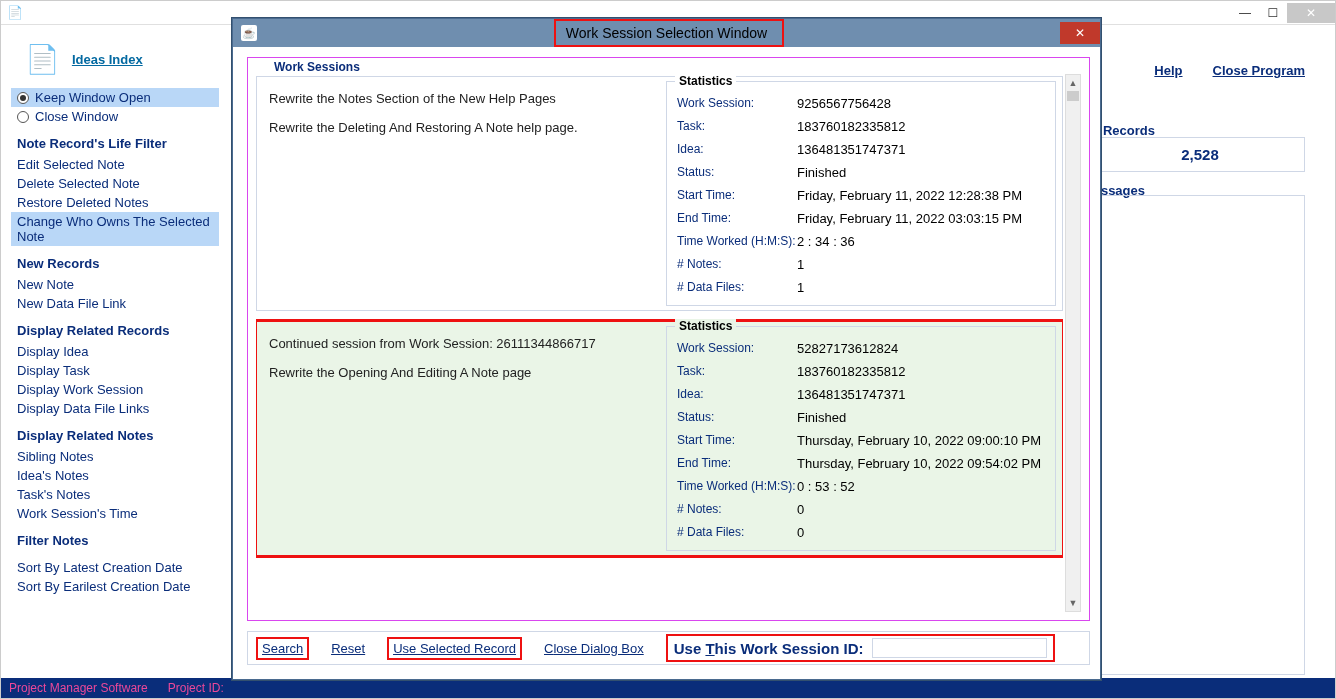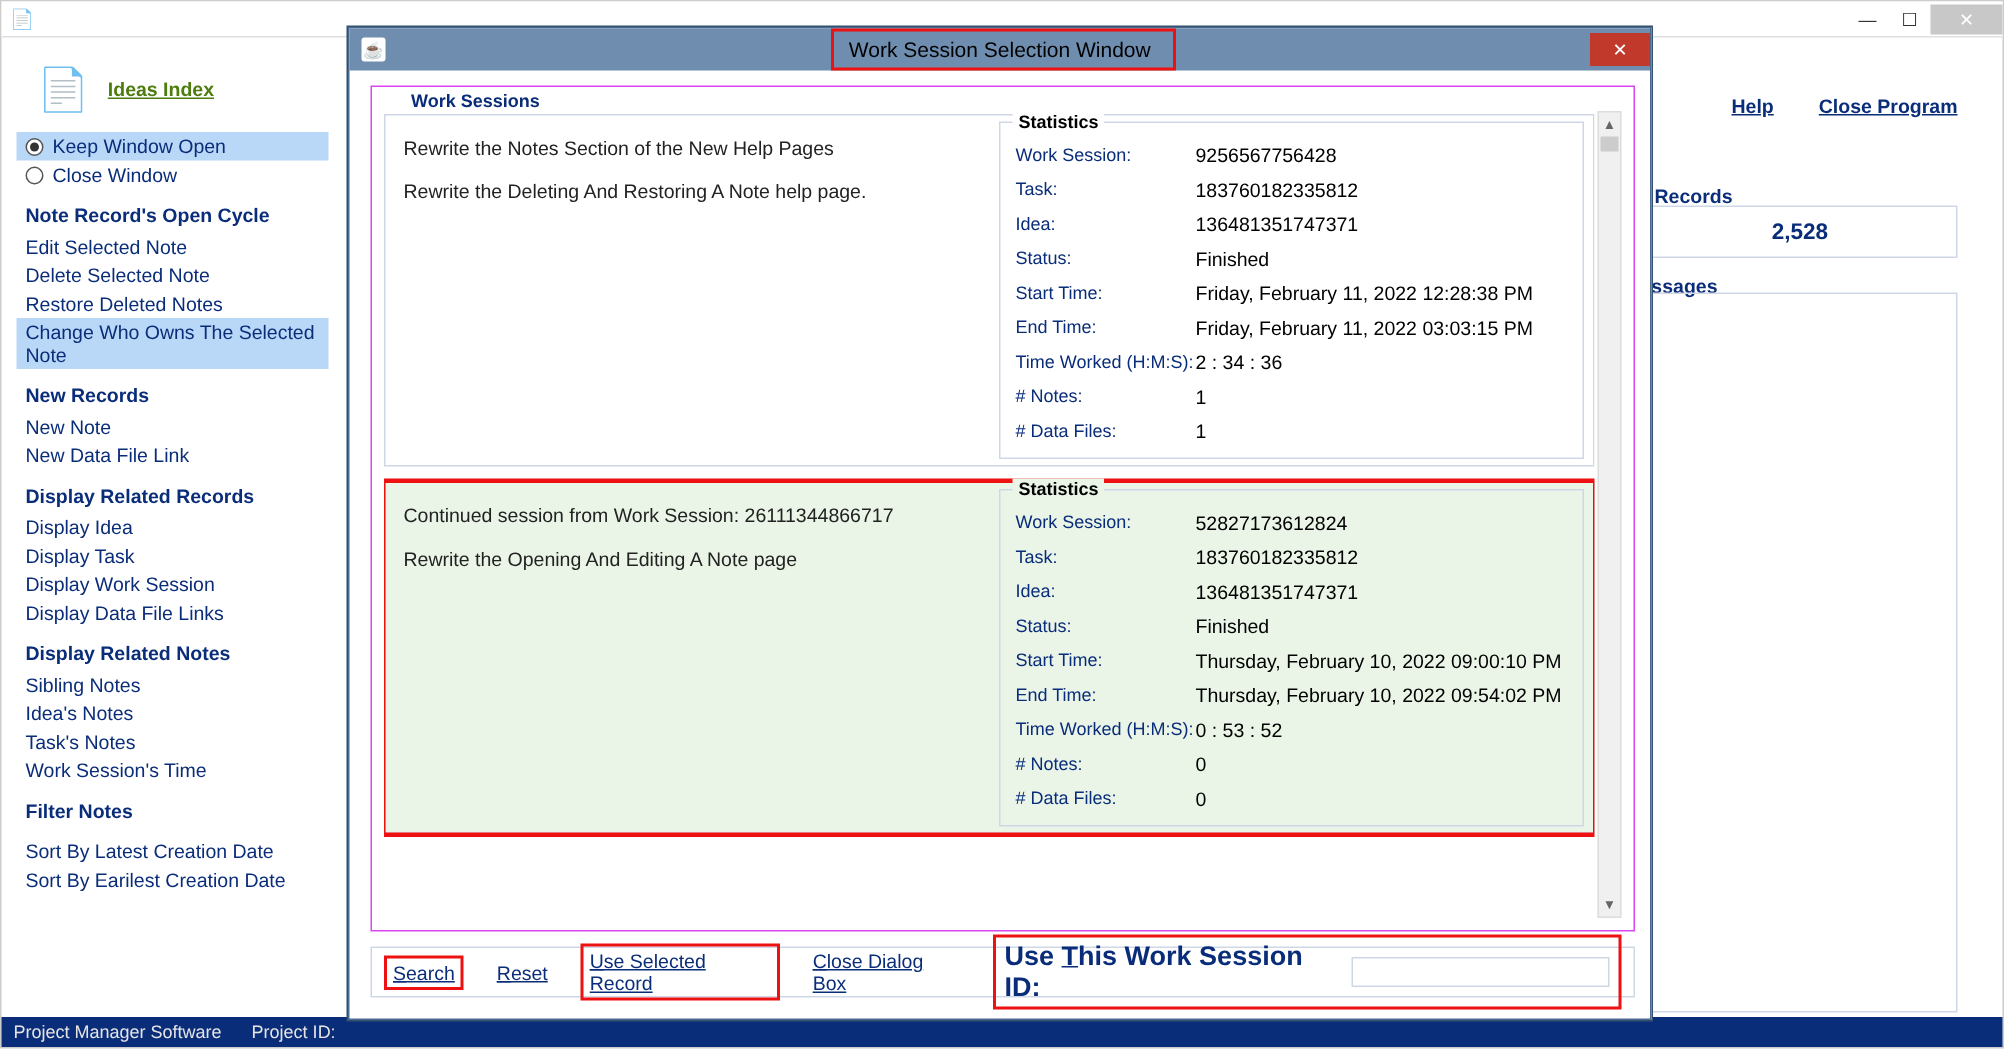--- a/index.html
+++ b/index.html
@@ -10,33 +10,33 @@
   .outer-titlebar .app-icon { width:16px; height:16px; margin:0 6px; display:inline-block; }
   .outer-titlebar .spacer { flex:1; }
   .win-btn { width:28px; height:20px; display:flex; align-items:center; justify-content:center; font-size:12px; color:#333; }
   .win-btn.close-outer { background:#c8c8c8; color:#fff; width:48px; }
   
   
   .bg-content { position:absolute; top:24px; left:0; right:0; bottom:20px; display:flex; padding:10px; }
   .sidebar { width:208px; flex-shrink:0; }
   .ideas-header { display:flex; align-items:center; gap:12px; padding:8px 0 12px 14px; }
   .doc-icon { font-size:28px; color:#888; }
-  .ideas-title { font-weight:bold; text-decoration:underline; cursor:pointer; color:#4d7c0f; }
+  .ideas-title { font-weight:bold; text-decoration:underline; cursor:pointer; color:#0369a1; }
   .radio-row { display:flex; align-items:center; gap:6px; padding:2px 6px; }
   .radio-row.sel { background:#b9d7f7; }
   .section-head { font-weight:bold; margin:10px 0 4px 6px; }
   .side-link { padding:2px 6px; cursor:pointer; color:#0a2d7a; }
   .side-link.sel { background:#b9d7f7; }
   .right-area { flex:1; position:relative; }
   .right-top-links { position:absolute; top:28px; right:20px; display:flex; gap:30px; font-weight:bold; text-decoration:underline; cursor:pointer; }
   .records-box { position:absolute; top:66px; right:20px; width:210px; border:1px solid #cfd7e6; padding:8px 0; text-align:center; font-size:15px; font-weight:bold; }
   .messages-box { position:absolute; top:150px; right:20px; width:210px; height:480px; border:1px solid #cfd7e6; }
 
   
-  .status-bar { position:absolute; left:0; right:0; bottom:0; height:20px; background:#0a2d7a; color:#e5e5e5; font-size:12px; display:flex; align-items:center; padding:0 8px; gap:20px; }
+  .status-bar { position:absolute; left:0; right:0; bottom:0; height:20px; background:#0a2d7a; color:#ec4899; font-size:12px; display:flex; align-items:center; padding:0 8px; gap:20px; }
 
   
   .modal { position:absolute; top:18px; left:232px; width:869px; height:662px; background:#fff; border:1px solid #4a6a8f; box-shadow:0 0 0 1px #33506f; display:flex; flex-direction:column; }
   .modal-titlebar { height:28px; background:#6f8eaf; display:flex; align-items:center; color:#000; border:2px solid #e11; border-bottom:none; position:relative; }
   .modal-titlebar .title-wrap { position:absolute; left:50%; transform:translateX(-50%); font-size:14px; color:#000; }
   .modal-titlebar { border:none; }
   .modal-titlebar .java-icon { width:16px; height:16px; margin:0 8px; background:#fff; border-radius:2px; display:flex; align-items:center; justify-content:center; font-size:11px; color:#c33; }
   .modal-close { margin-left:auto; width:40px; height:22px; background:#c0392b; color:#fff; display:flex; align-items:center; justify-content:center; font-size:12px; }
   .modal-body { flex:1; padding:8px 10px 4px 14px; position:relative; }
   .fieldset-label { position:absolute; top:2px; left:22px; background:#fff; padding:0 4px; font-weight:bold; color:#0a2d7a; font-size:12px; }
@@ -54,21 +54,21 @@
   .stat-row .k { width:120px; }
   .stat-row .v { color:#000; font-size:13px; }
   .scrollbar { position:absolute; top:16px; right:8px; bottom:8px; width:16px; background:#f0f0f0; border:1px solid #ddd; }
   .scroll-thumb { position:absolute; top:1px; left:1px; right:1px; height:10px; background:#ccc; }
   .scroll-arrow { position:absolute; left:0; right:0; height:16px; display:flex; align-items:center; justify-content:center; font-size:9px; color:#666; }
   .scroll-arrow.up { top:0; } .scroll-arrow.down { bottom:0; }
 
   .modal-footer { position:absolute; left:14px; right:10px; bottom:14px; height:34px; display:flex; align-items:center; border:1px solid #cfd7e6; padding:0 10px; gap:24px; }
   .foot-link { text-decoration:underline; color:#0a2d7a; cursor:pointer; font-size:13px; }
   .foot-link.boxed { outline:2px solid #e11; padding:2px 4px; }
-  .foot-label { font-weight:bold; color:#0a2d7a; font-size:18px; }
+  .foot-label { font-weight:bold; color:#0a2d7a; font-size:15px; }
   .foot-group { display:flex; align-items:center; gap:8px; }
   .foot-group.boxed { outline:2px solid #e11; padding:2px 6px; }
   .id-input { width:175px; height:20px; border:1px solid #cfd7e6; font-size:12px; padding:0 4px; }
 
   .first-letter-u { text-decoration:underline; }
   .radio-o { width:12px; height:12px; border-radius:50%; border:1px solid #555; display:inline-flex; align-items:center; justify-content:center; background:#fff; }
   .radio-o.checked::after { content:""; width:6px; height:6px; border-radius:50%; background:#333; }
   
   .title-red-box { position:absolute; top:0; left:321px; width:230px; height:28px; border:2px solid #e11; pointer-events:none; }
 </style>
@@ -92,21 +92,21 @@
       </div>
       <div class="radio-row sel">
         <span class="radio-o checked"></span>
         <span>Keep Window Open</span>
       </div>
       <div class="radio-row">
         <span class="radio-o"></span>
         <span>Close Window</span>
       </div>
 
-      <div class="section-head">Note Record's Open Cycle</div>
+      <div class="section-head">Note Record's Life Filter</div>
       <div class="side-link">Edit Selected Note</div>
       <div class="side-link">Delete Selected Note</div>
       <div class="side-link">Restore Deleted Notes</div>
       <div class="side-link sel">Change Who Owns The Selected Note</div>
 
       <div class="section-head">New Records</div>
       <div class="side-link">New Note</div>
       <div class="side-link">New Data File Link</div>
 
       <div class="section-head">Display Related Records</div>

